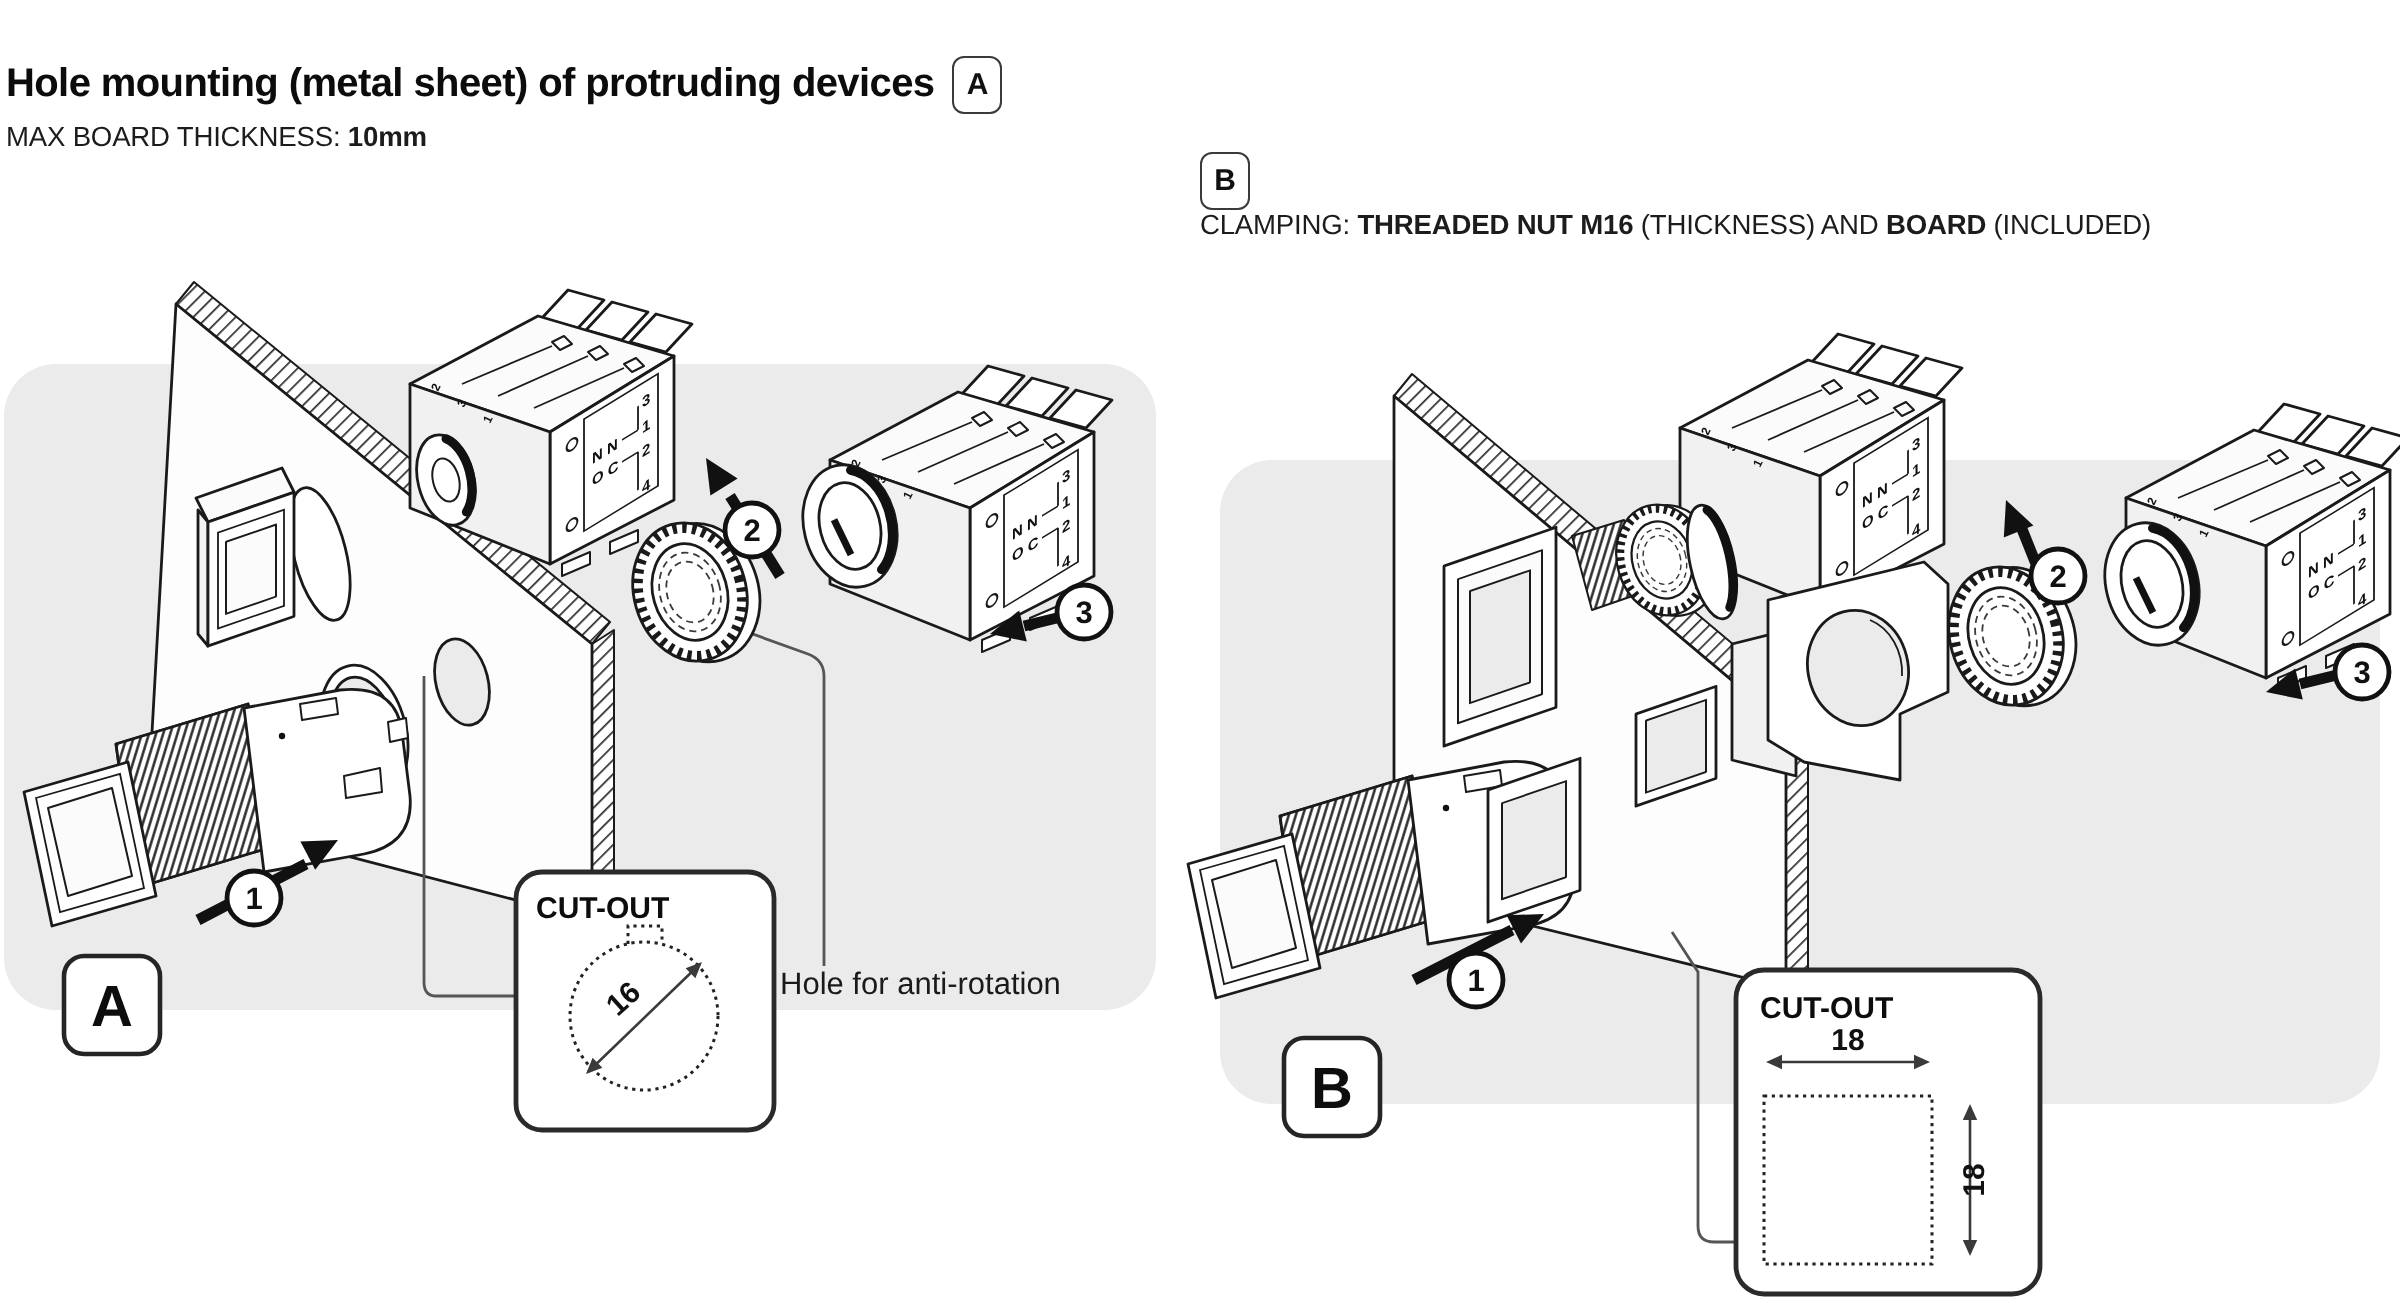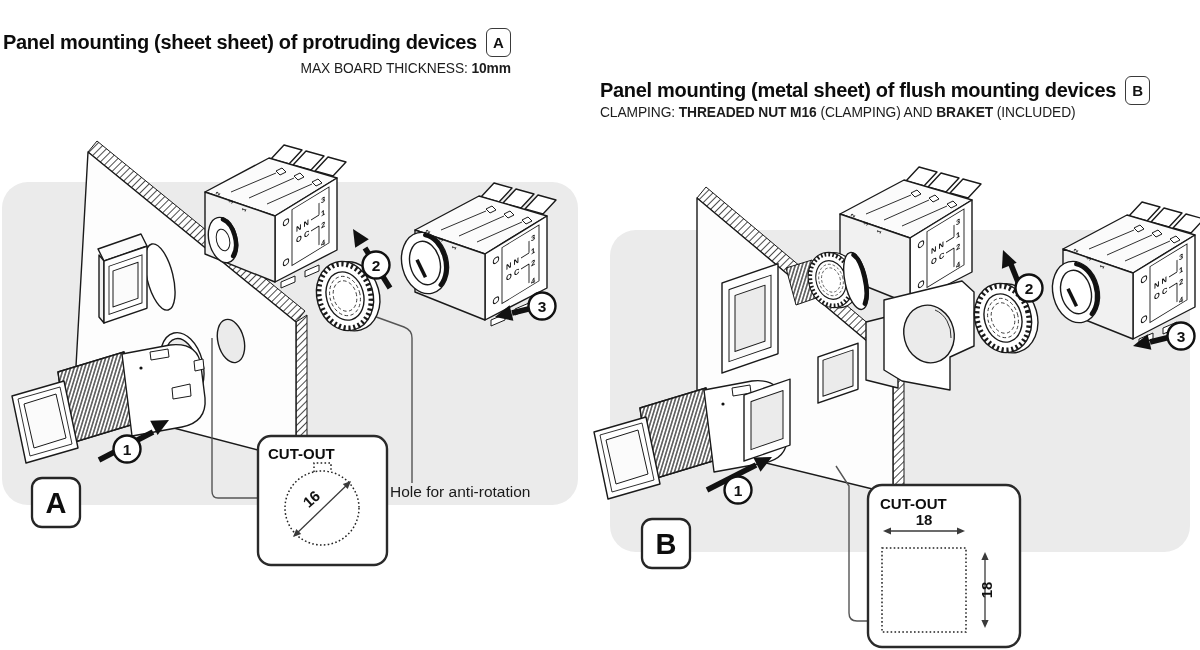--- a/index.html
+++ b/index.html
@@ -6,21 +6,21 @@
   body{width:1200px;height:650px;position:relative;background:#fff;overflow:hidden;
        font-family:"Liberation Sans",sans-serif;}
   .hdr{position:absolute;}
   .title-line{display:flex;align-items:center;gap:9px;}
   .sec-title{font-size:20px;font-weight:700;letter-spacing:-0.3px;color:#0c0c0c;white-space:nowrap;}
   .title-badge{display:inline-flex;align-items:center;justify-content:center;
        width:23px;height:27px;border:1.7px solid #3a3a3a;border-radius:6px;
        font-size:15px;font-weight:700;color:#111;background:#fff;}
   .spec{font-size:13.8px;color:#1c1c1c;line-height:16.5px;letter-spacing:-0.1px;white-space:nowrap;}
   .spec b{font-weight:700;}
-  .spec.first{margin-top:4px;text-align:right;}
+  .spec.first{margin-top:4px;}
   svg{position:absolute;left:0;top:0;font-family:"Liberation Sans",sans-serif;}
   .ln{stroke:#1a1a1a;stroke-width:1.4;stroke-linejoin:round;}
   .sw1{stroke-width:1;}
   .f-white{fill:#fff;}
   .f-top{fill:#fbfbfb;}
   .f-side{fill:#f1f1f1;}
   .f-bg{fill:#ebebeb;}
   .nofill{fill:none;}
   .thin{stroke:#1a1a1a;stroke-width:0.9;fill:none;}
   .t7{font-size:7.5px;font-weight:600;fill:#111;}
@@ -40,32 +40,31 @@
   .callout{fill:none;stroke:#555;stroke-width:1.4;}
   .badge-rect{fill:#fff;stroke:#252525;stroke-width:2.3;}
   .badge-letter{font-size:29px;font-weight:700;text-anchor:middle;fill:#0d0d0d;}
   .annot{font-size:15.5px;fill:#1a1a1a;}
 </style>
 </head>
 <body>
 
 <div class="hdr" style="left:3px;top:28px">
   <div class="title-line">
-    <span class="sec-title">Panel mounting (sheet sheet) of protruding devices</span>
+    <span class="sec-title">Hole mounting (metal sheet) of protruding devices</span>
     <span class="title-badge">A</span>
   </div>
   <div class="spec first"><span>MAX BOARD THICKNESS: </span><b>10mm</b></div>
 </div>
 
 <div class="hdr" style="left:600px;top:76px">
   <div class="title-line">
-    <span class="sec-title">Panel mounting (metal sheet) of flush mounting devices</span>
     <span class="title-badge">B</span>
   </div>
-  <div class="spec"><span>CLAMPING: </span><b>THREADED NUT M16</b><span> (CLAMPING) AND </span><b>BRAKET</b><span> (INCLUDED)</span></div>
+  <div class="spec"><span>CLAMPING: </span><b>THREADED NUT M16</b><span> (THICKNESS) AND </span><b>BOARD</b><span> (INCLUDED)</span></div>
 </div>
 
 <svg width="1200" height="650" viewBox="0 0 1200 650">
 <defs>
   <pattern id="hatch" patternUnits="userSpaceOnUse" width="5" height="5" patternTransform="rotate(45)">
     <rect width="5" height="5" fill="#fff"></rect>
     <line x1="0" y1="0" x2="0" y2="5" stroke="#2b2b2b" stroke-width="1.7"></line>
   </pattern>
   <pattern id="ribs" patternUnits="userSpaceOnUse" width="3.4" height="6" patternTransform="rotate(17)">
     <rect width="3.4" height="6" fill="#fff"></rect>

